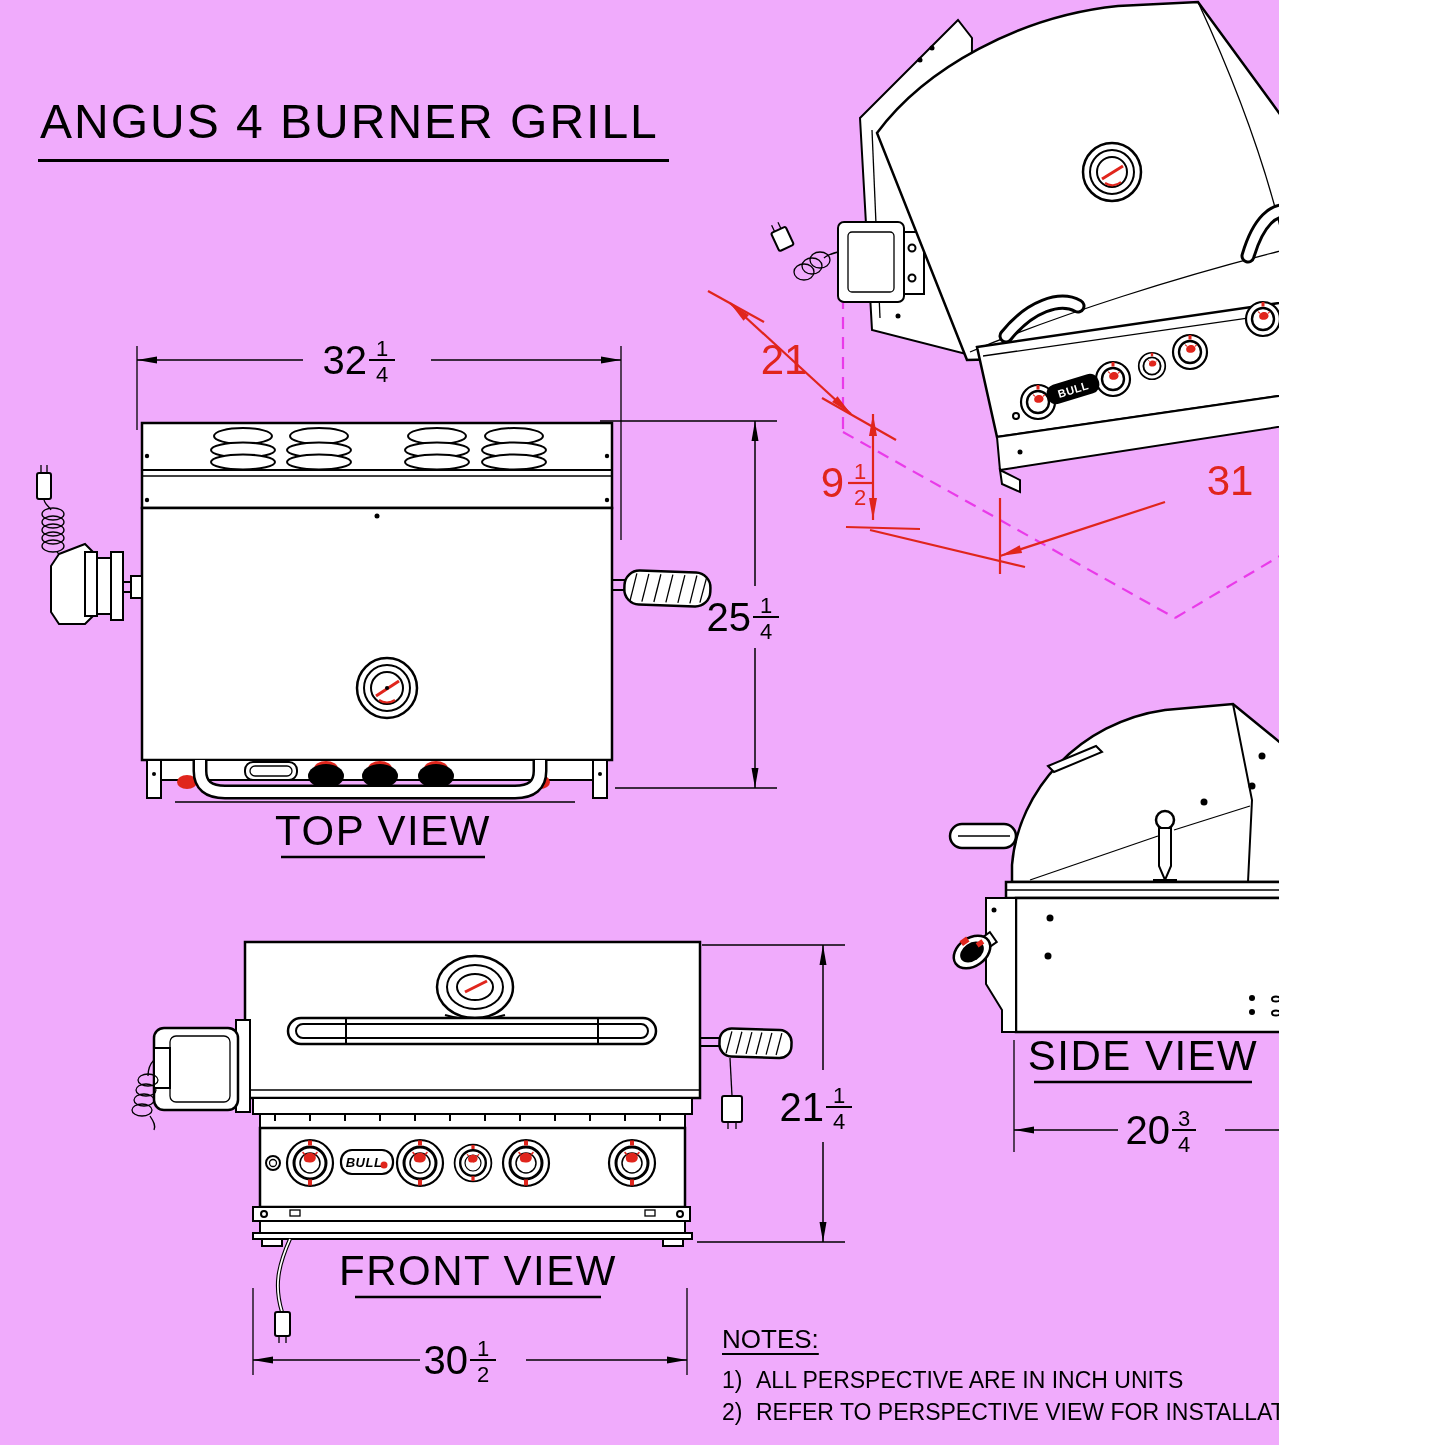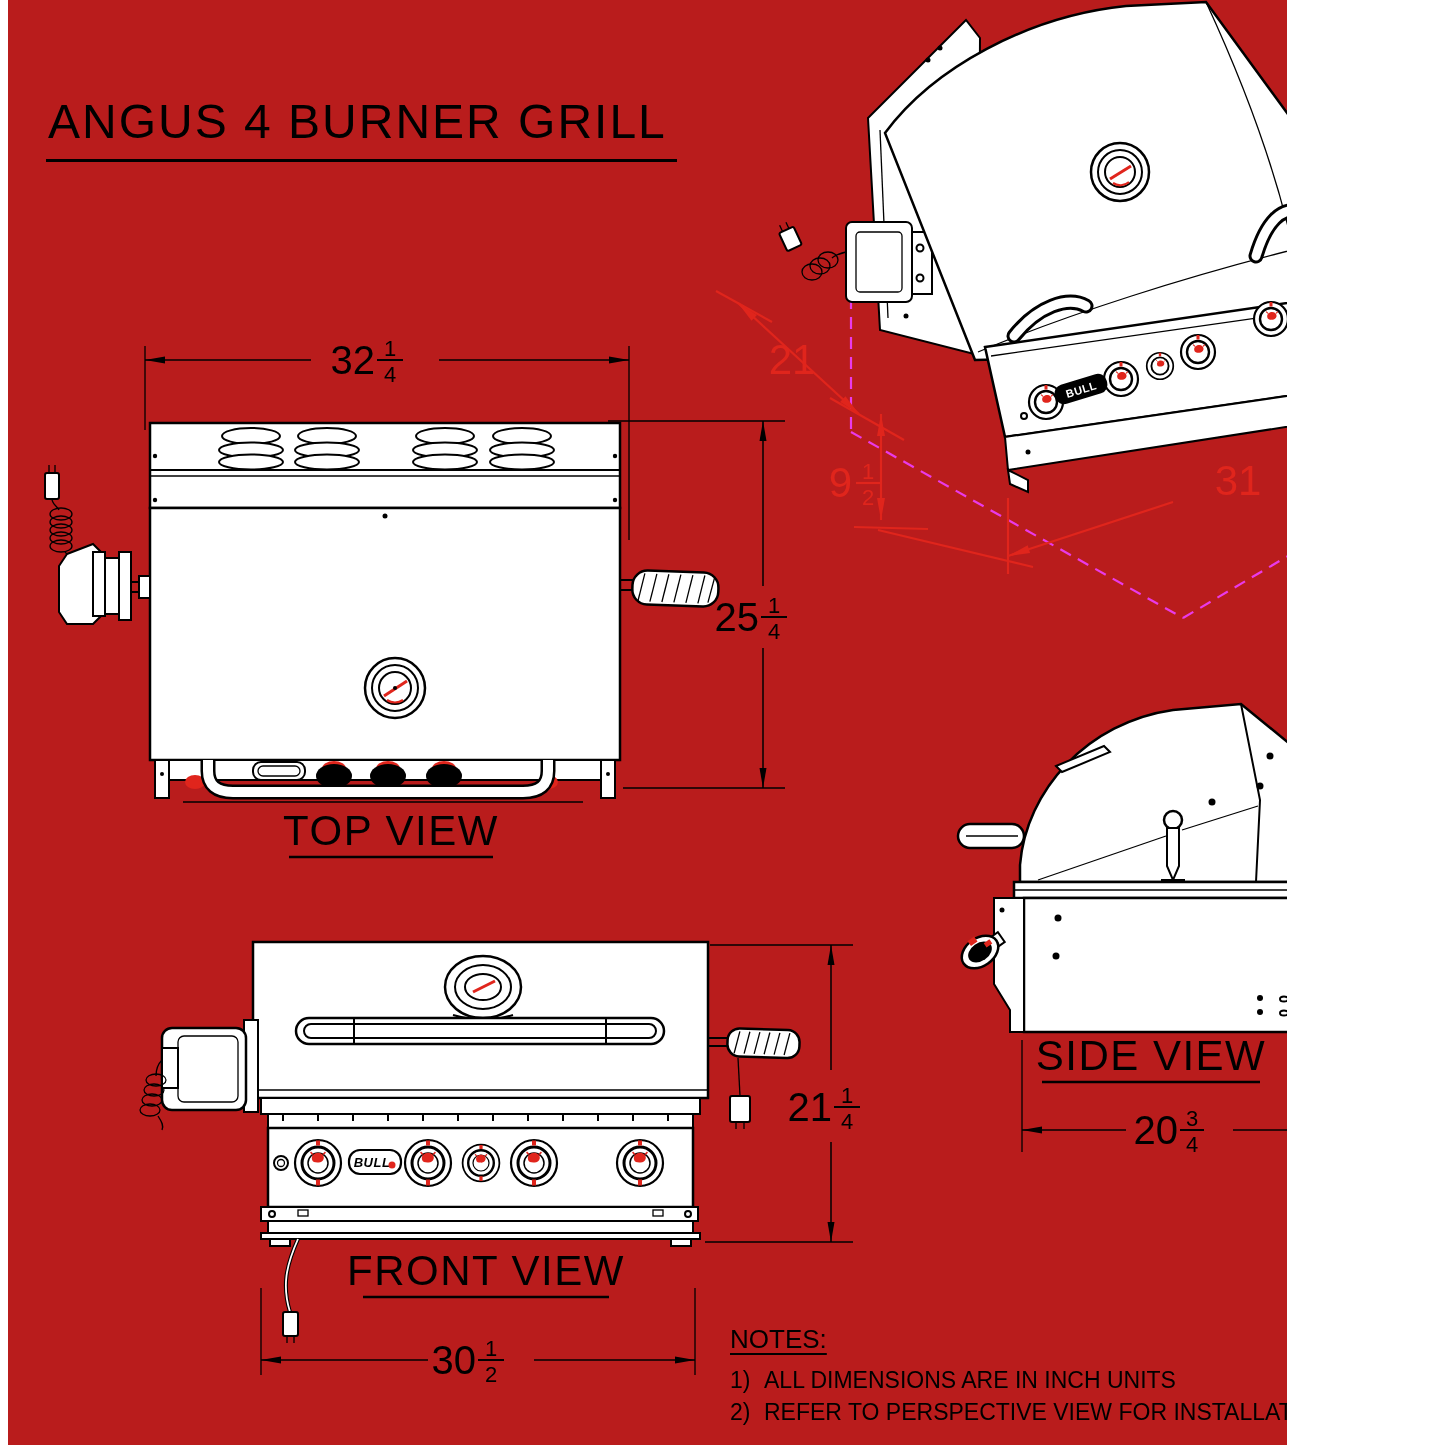--- a/index.html
+++ b/index.html
@@ -1,18 +1,18 @@
 <!DOCTYPE html>
 <html style="--red: #e0251c; --mag: #e93ae9; --ink: #000000;"><head>
 <meta charset="utf-8">
 <style>
   :root{ --red:#e0251c; --mag:#e93ae9; --ink:#000; }
   html,body{margin:0;padding:0;background:#fff;}
-  #canvas{position:relative;width:1279px;height:1445px;background:#b91c1c;overflow:hidden;
-          font-family:"Liberation Sans",sans-serif;margin-left:8px;}
+  #canvas{position:relative;width:1279px;height:1445px;background:#f0abfc;overflow:hidden;
+          font-family:"Liberation Sans",sans-serif;}
   svg{position:absolute;overflow:visible;}
   text{font-family:"Liberation Sans",sans-serif;fill:var(--ink);}
   .bk {fill:none;stroke:var(--ink);stroke-width:2;}
   .bkf{fill:#fff;stroke:var(--ink);stroke-width:2;}
   .bkf25{fill:#fff;stroke:var(--ink);stroke-width:2.5;}
   .thin{fill:none;stroke:var(--ink);stroke-width:1.3;}
   .blk{fill:var(--ink);stroke:none;}
   .rf{fill:var(--red);stroke:none;}
   .rs{stroke:var(--red);fill:none;stroke-width:2.2;}
   .rs3{stroke:var(--red);fill:none;stroke-width:3;}
@@ -483,21 +483,21 @@
       <line x1="242" y1="470" x2="266" y2="470" stroke="#000" stroke-width="2"></line>
       <text class="n22" x="254" y="466" text-anchor="middle">3</text>
       <text class="n22" x="254" y="492" text-anchor="middle">4</text>
     </g>
   </svg>
 
   <div id="notes">
     <div class="nh">NOTES:</div>
     <div class="ni">
       <span class="nn">1)</span>
-      <span>ALL DIMENSIONS ARE IN INCH UNITS</span>
+      <span>ALL PERSPECTIVE ARE IN INCH UNITS</span>
     </div>
     <div class="ni">
       <span class="nn">2)</span>
       <span>REFER TO PERSPECTIVE VIEW FOR INSTALLATION CUTOUT DIMENSIONS.</span>
     </div>
   </div>
 
 </div>
 
 </body></html>

